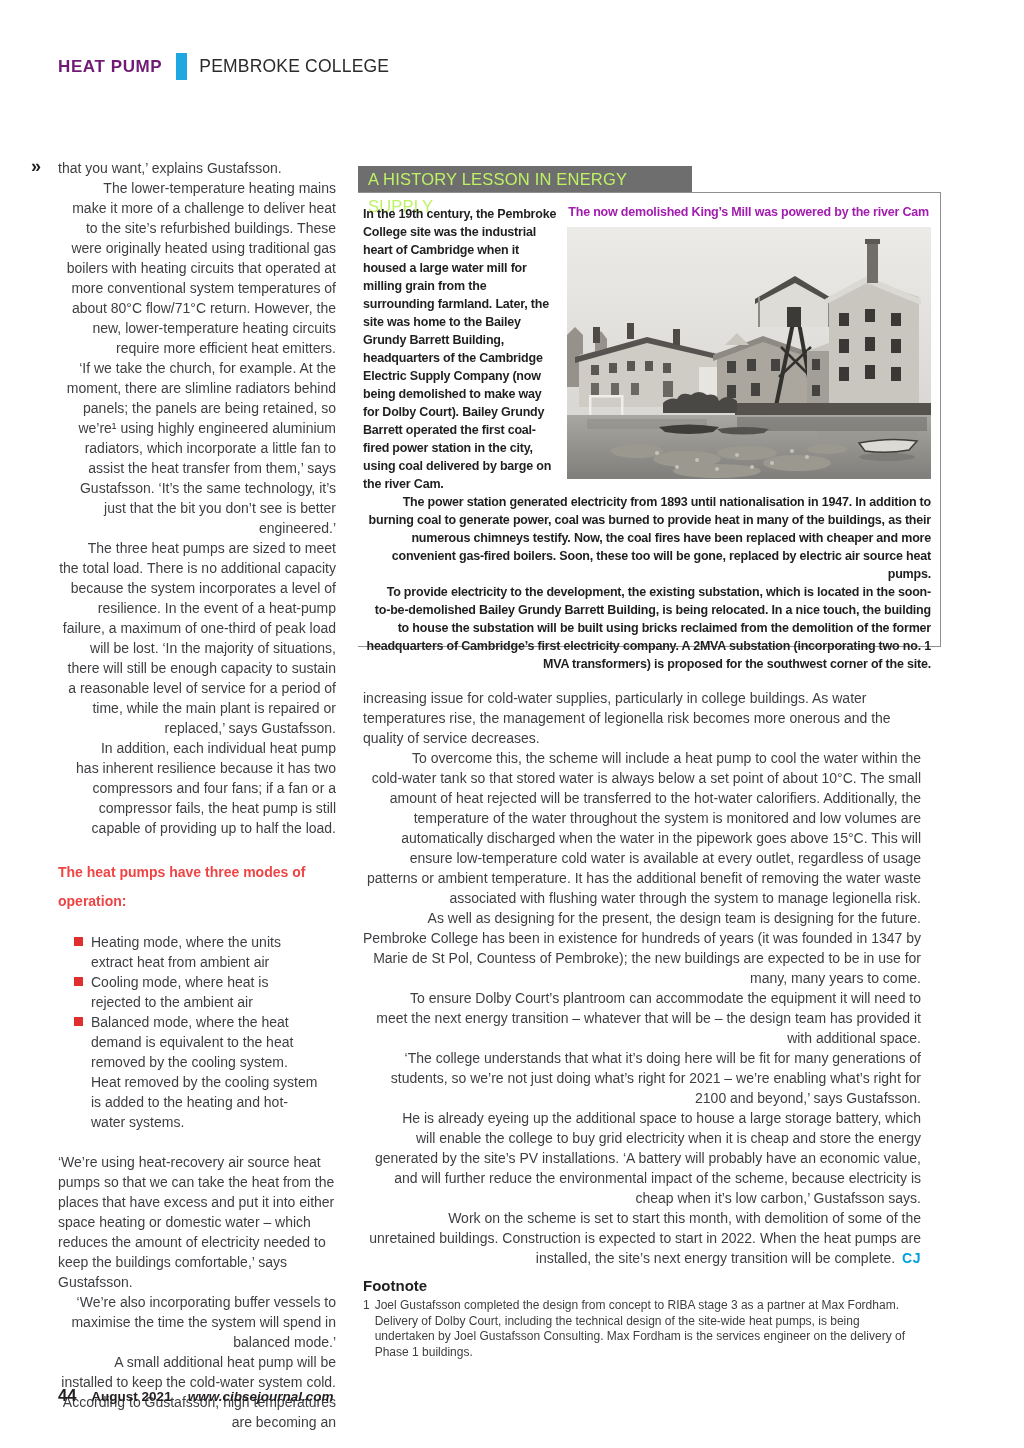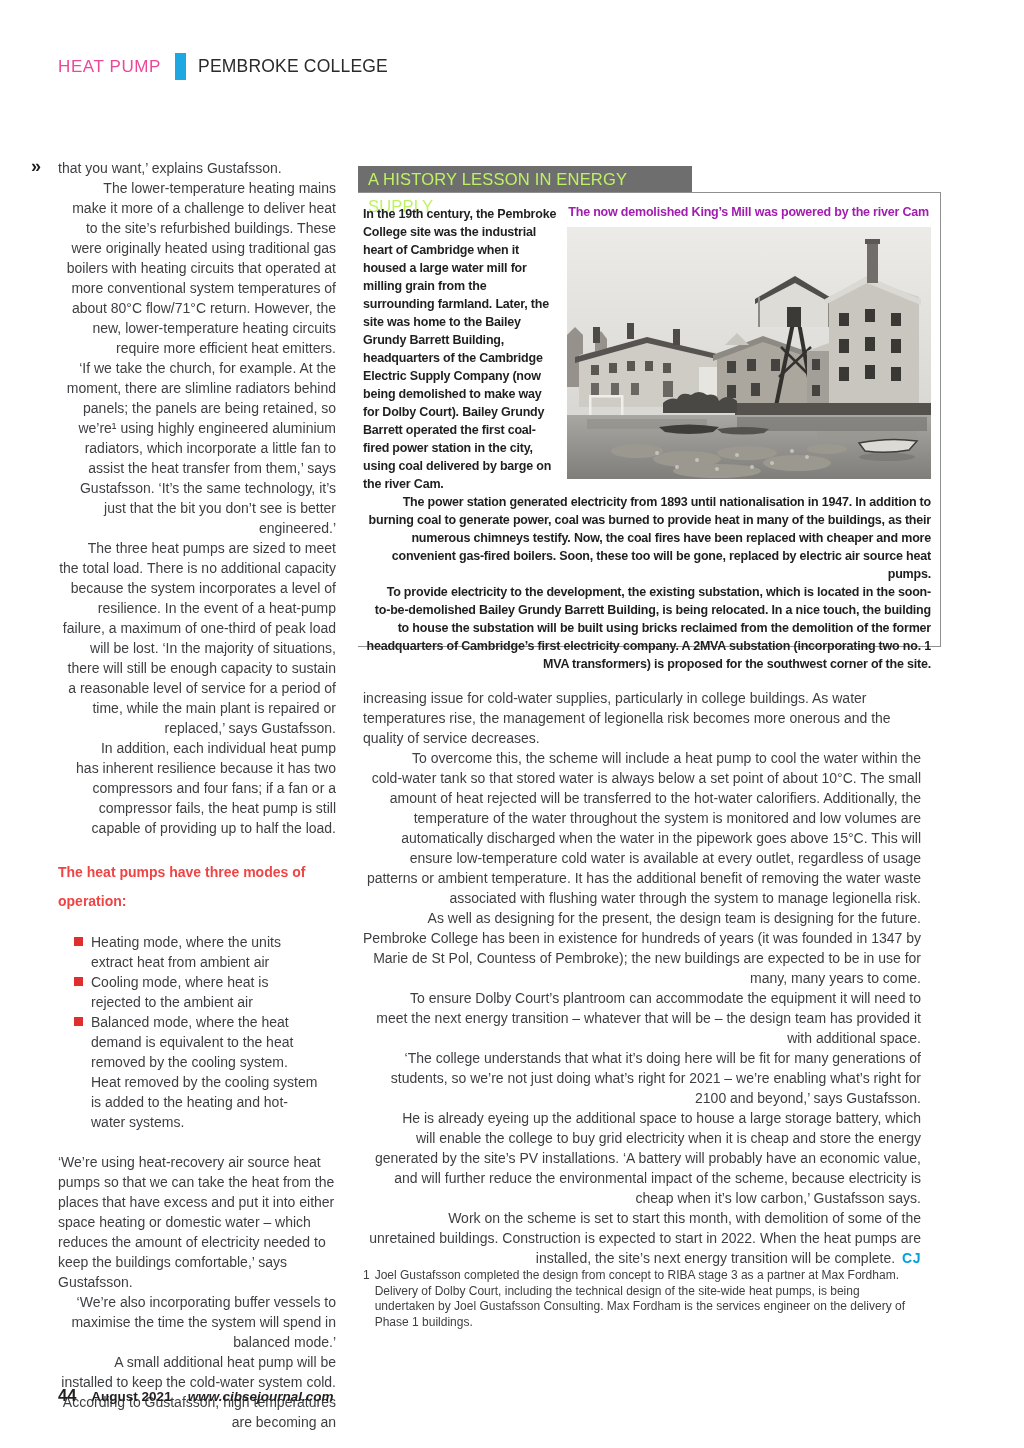--- a/index.html
+++ b/index.html
@@ -5,21 +5,21 @@
   html,body{margin:0;padding:0;}
   body{
     width:1024px;height:1448px;position:relative;background:#ffffff;
     font-family:"Liberation Sans",sans-serif;color:#3e3f42;
   }
   *{box-sizing:border-box;}
   p{margin:0;}
 
   
   .kicker-row{position:absolute;left:58px;top:53px;display:flex;align-items:center;}
-  .kicker{font-size:17px;font-weight:normal;letter-spacing:.6px;color:#ec4899;}
+  .kicker{font-size:17px;font-weight:bold;letter-spacing:.6px;color:#701a75;}
   .vbar{width:11px;height:27px;background:#1ea7e0;margin:0 12px 0 14px;}
   .section{font-size:17.5px;color:#2b2b2b;letter-spacing:.2px;}
 
   
   .col-left{position:absolute;left:58px;top:158px;width:278px;font-size:14px;line-height:20px;}
   .lead{position:relative;}
   .chev{position:absolute;left:-27px;top:-2px;font-weight:bold;font-size:18px;color:#231f20;}
   .indent{text-indent:17px;text-align:right;}
   .subhead{font-size:14px;line-height:29px;margin:20px 0 0 0;font-weight:bold;color:#ef4444;}
   ul.modes{list-style:none;margin:16px;padding:0;}
@@ -224,20 +224,21 @@
 
 <div class="col-main">
   <p>increasing issue for cold-water supplies, particularly in college buildings. As water temperatures rise, the management of legionella risk becomes more onerous and the quality of service decreases.</p>
   <p class="indent">To overcome this, the scheme will include a heat pump to cool the water within the cold-water tank so that stored water is always below a set point of about 10°C. The small amount of heat rejected will be transferred to the hot-water calorifiers. Additionally, the temperature of the water throughout the system is monitored and low volumes are automatically discharged when the water in the pipework goes above 15°C. This will ensure low-temperature cold water is available at every outlet, regardless of usage patterns or ambient temperature. It has the additional benefit of removing the water waste associated with flushing water through the system to manage legionella risk.</p>
   <p class="indent">As well as designing for the present, the design team is designing for the future. Pembroke College has been in existence for hundreds of years (it was founded in 1347 by Marie de St Pol, Countess of Pembroke); the new buildings are expected to be in use for many, many years to come.</p>
   <p class="indent">To ensure Dolby Court’s plantroom can accommodate the equipment it will need to meet the next energy transition – whatever that will be – the design team has provided it with additional space.</p>
   <p class="indent">‘The college understands that what it’s doing here will be fit for many generations of students, so we’re not just doing what’s right for 2021 – we’re enabling what’s right for 2100 and beyond,’ says Gustafsson.</p>
   <p class="indent">He is already eyeing up the additional space to house a large storage battery, which will enable the college to buy grid electricity when it is cheap and store the energy generated by the site’s PV installations. ‘A battery will probably have an economic value, and will further reduce the environmental impact of the scheme, because electricity is cheap when it’s low carbon,’ Gustafsson says.</p>
   <p class="indent"><span>Work on the scheme is set to start this month, with demolition of some of the unretained buildings. Construction is expected to start in 2022. When the heat pumps are installed, the site’s next energy transition will be complete.</span><span class="cj">CJ</span></p>
 
+  <h4 class="fn-head">Footnote</h4>
   <div class="footnote">
     <span class="fn-marker">1</span>
     <span>Joel Gustafsson completed the design from concept to RIBA stage 3 as a partner at Max Fordham. Delivery of Dolby Court, including the technical design of the site-wide heat pumps, is being undertaken by Joel Gustafsson Consulting. Max Fordham is the services engineer on the delivery of Phase 1 buildings.</span>
   </div>
 </div>
 
 <footer class="page-footer">
   <span class="page-num">44</span>
   <span class="issue">August 2021</span>
   <span class="site">www.cibsejournal.com</span>

